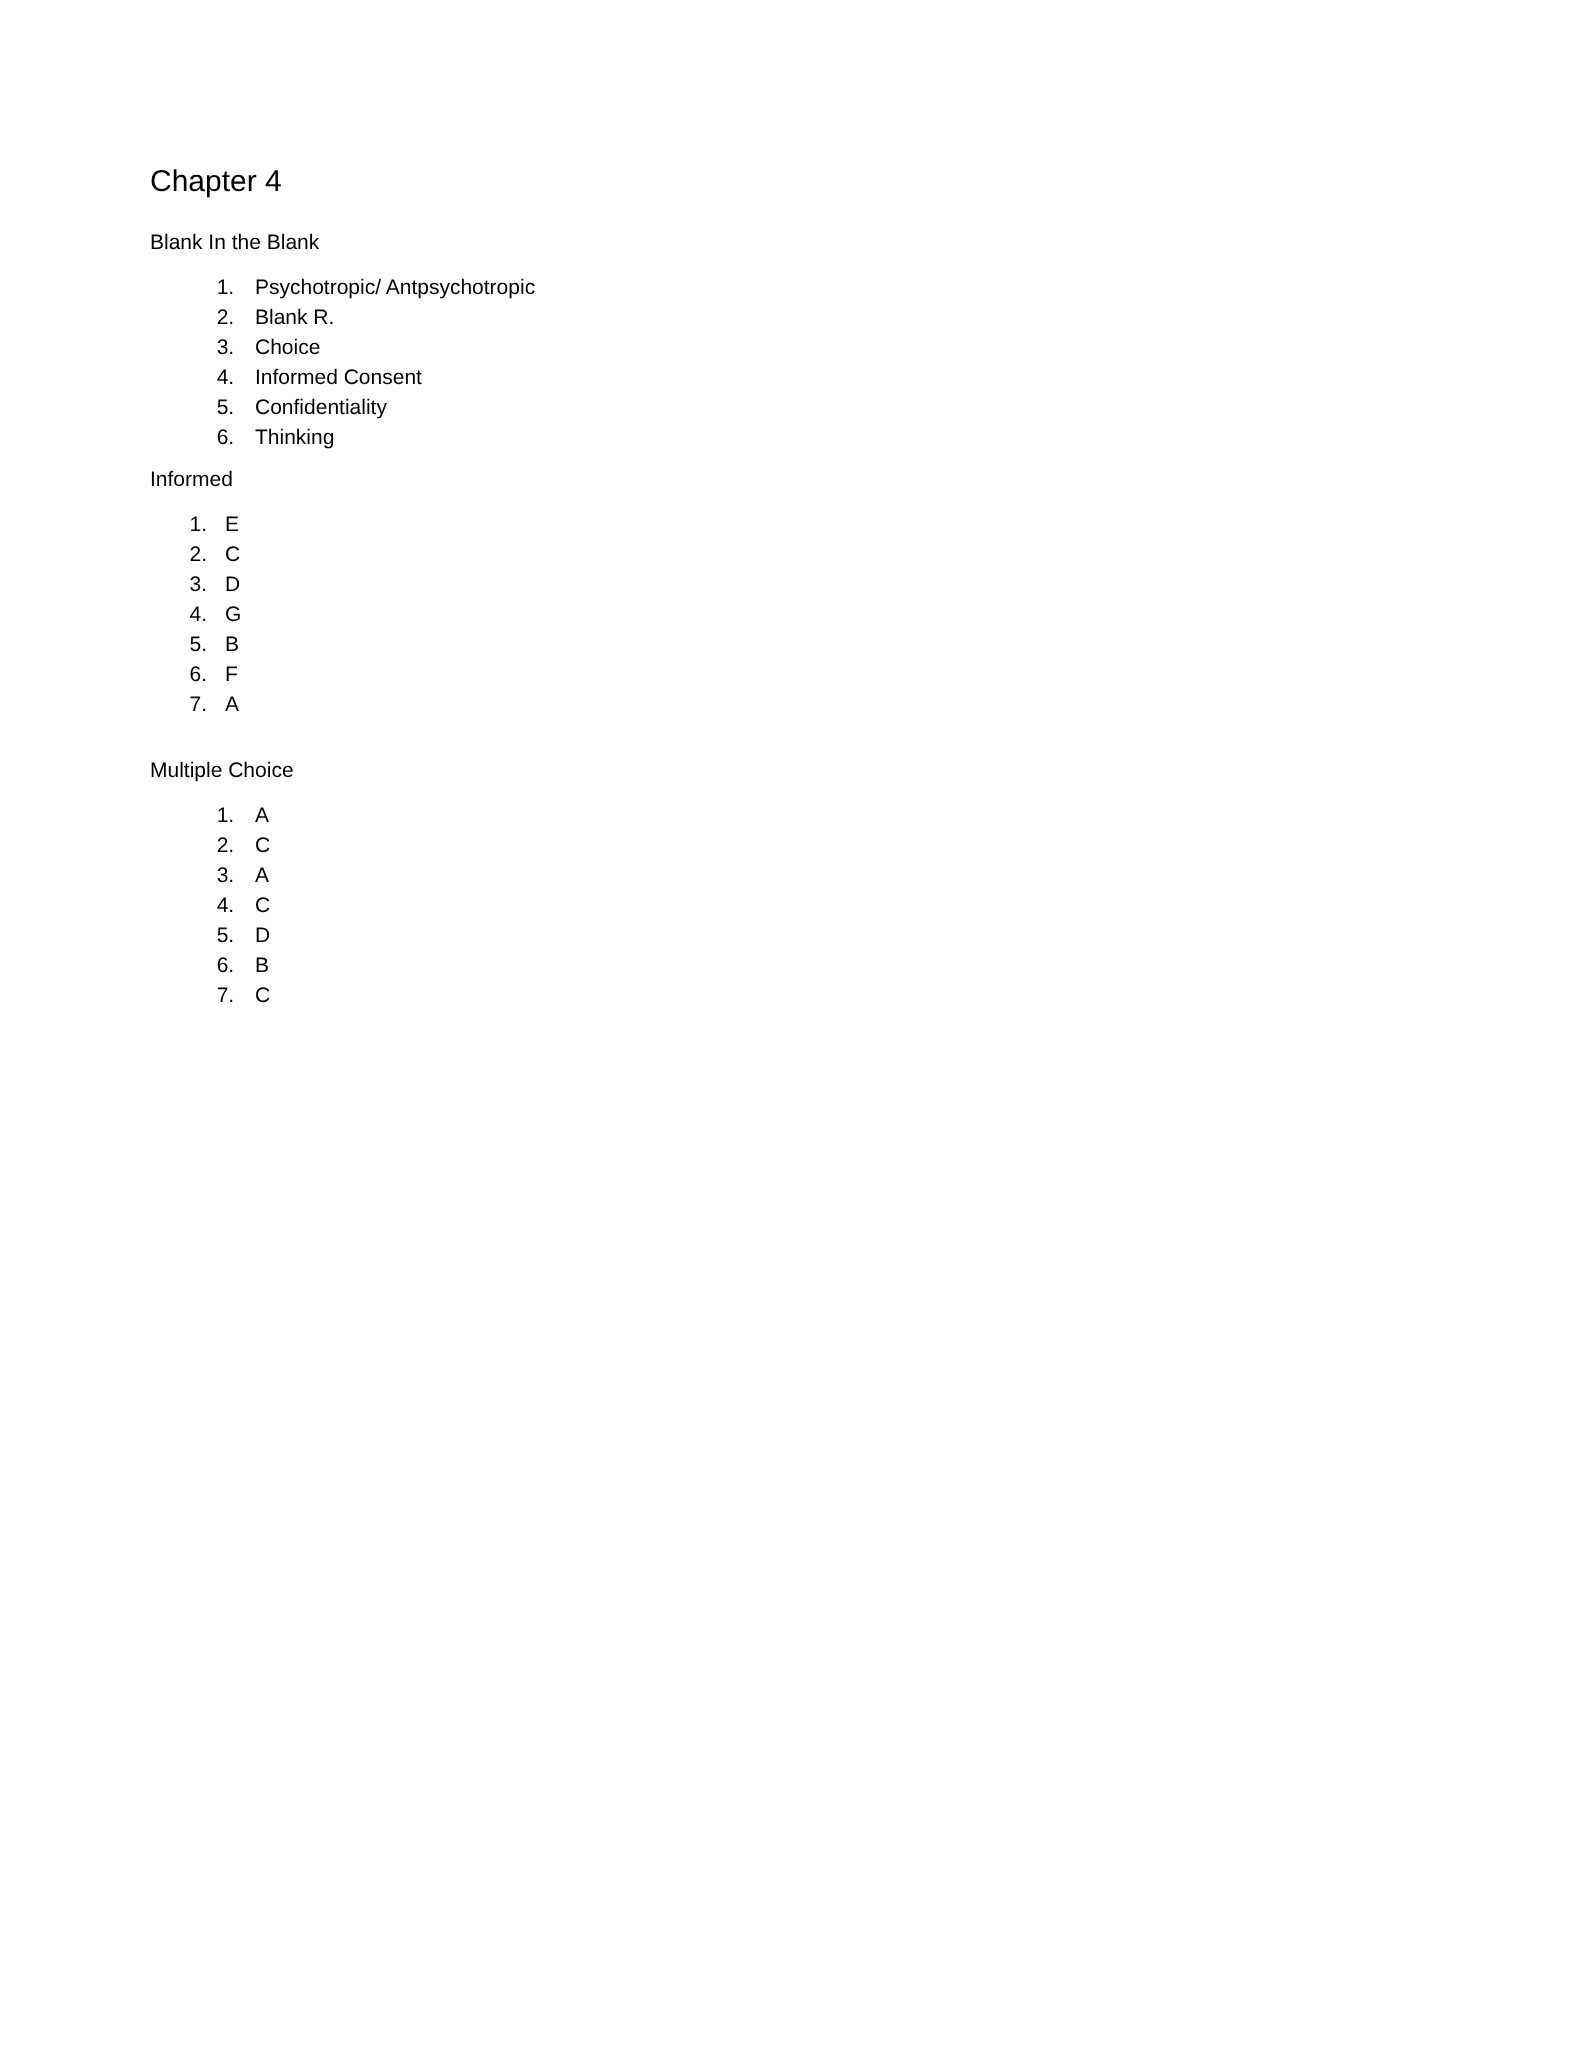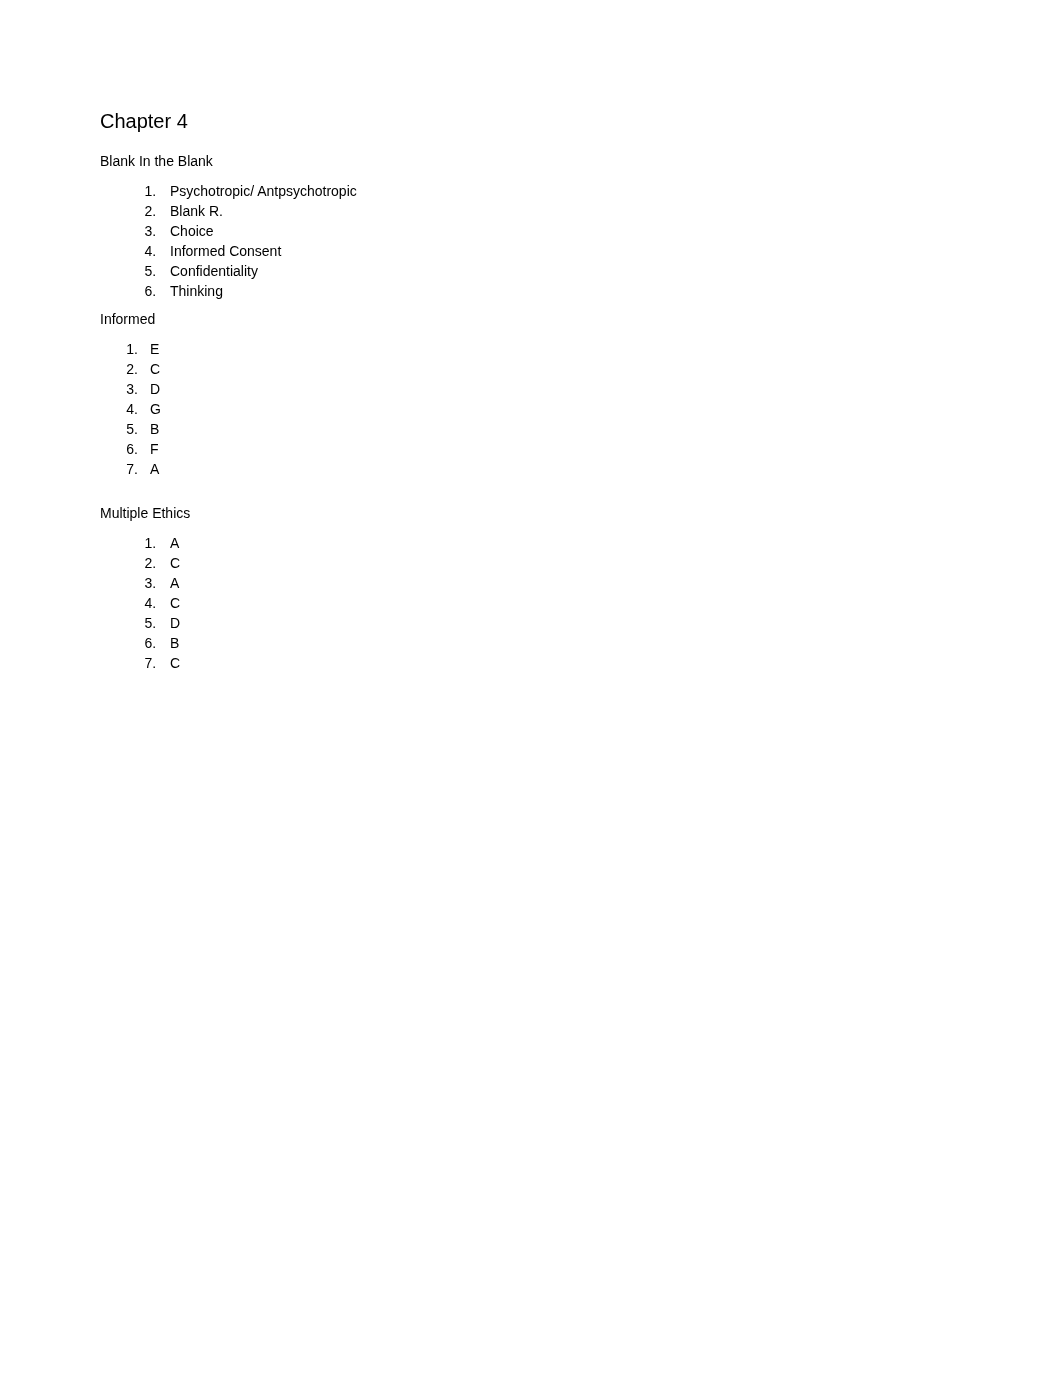--- a/index.html
+++ b/index.html
@@ -129,21 +129,21 @@
         <span>F</span>
       </li>
       <li>
         <span class="list-num">7.</span>
         <span>A</span>
       </li>
     </ul>
   </div>
 
   <div class="multiple-choice-section">
-    <div class="section-heading">Multiple Ethics</div>
+    <div class="section-heading">Multiple Choice</div>
 
     <ol class="mc-list">
       <li>A</li>
       <li>C</li>
       <li>A</li>
       <li>C</li>
       <li>D</li>
       <li>B</li>
       <li>C</li>
     </ol>

